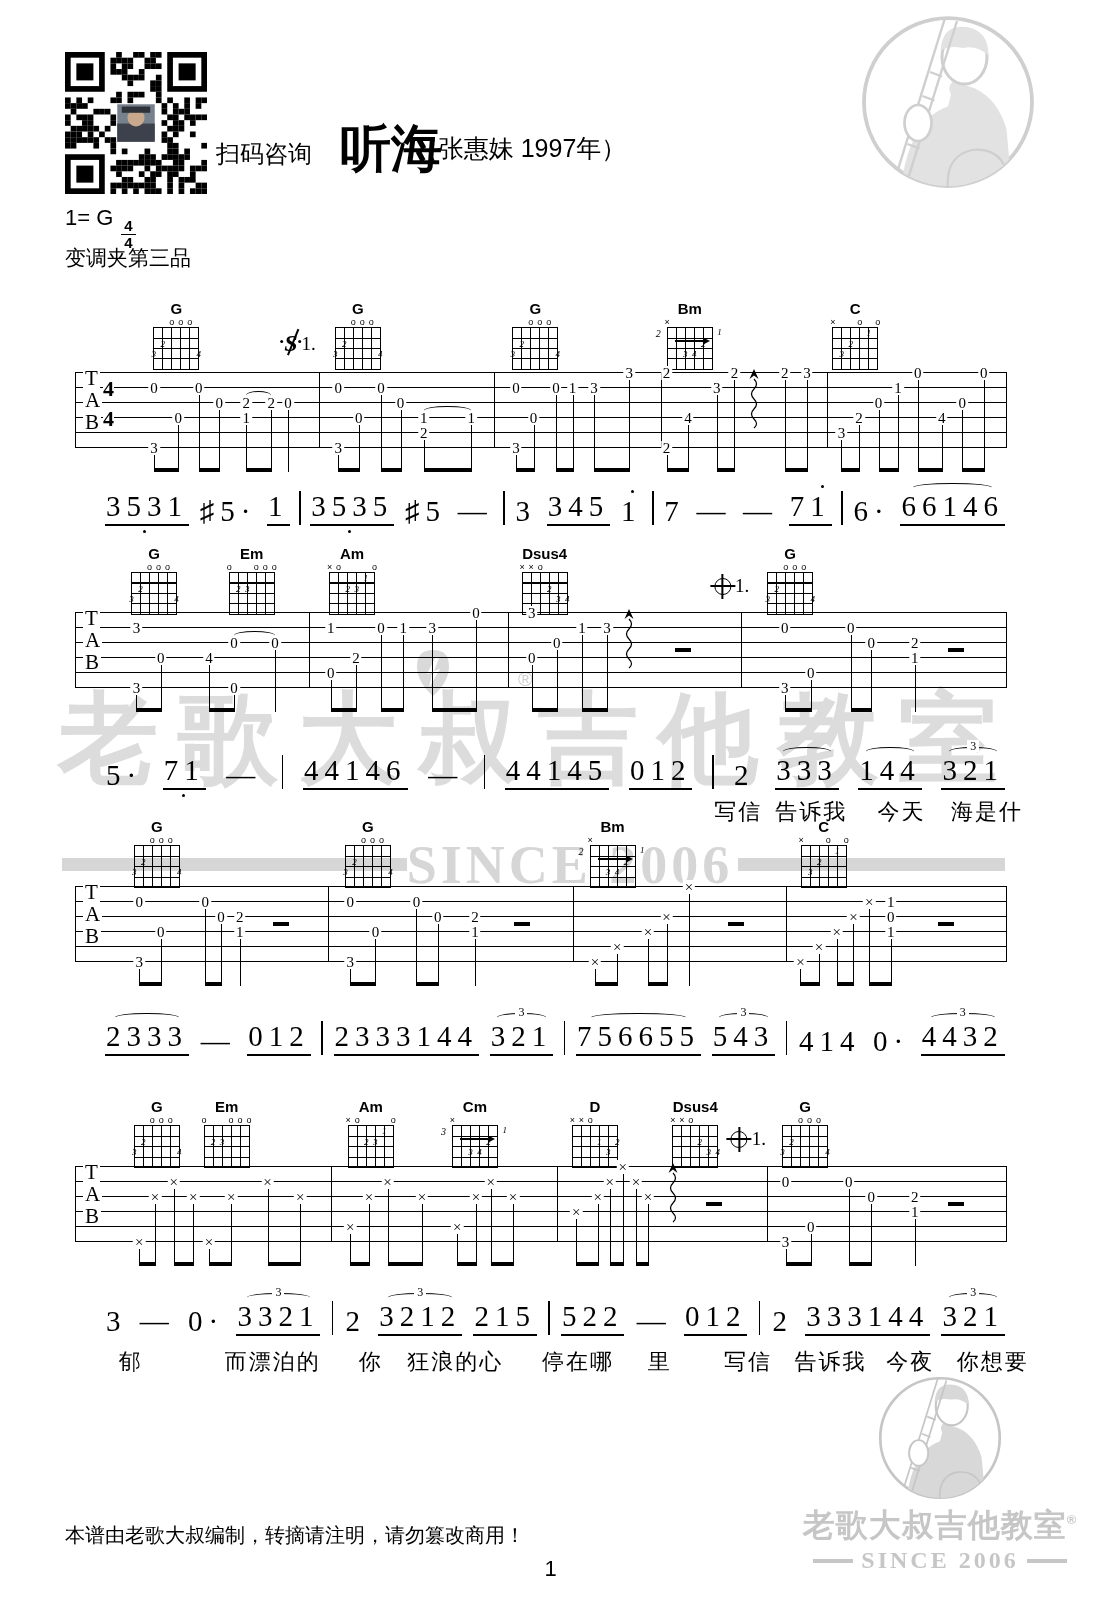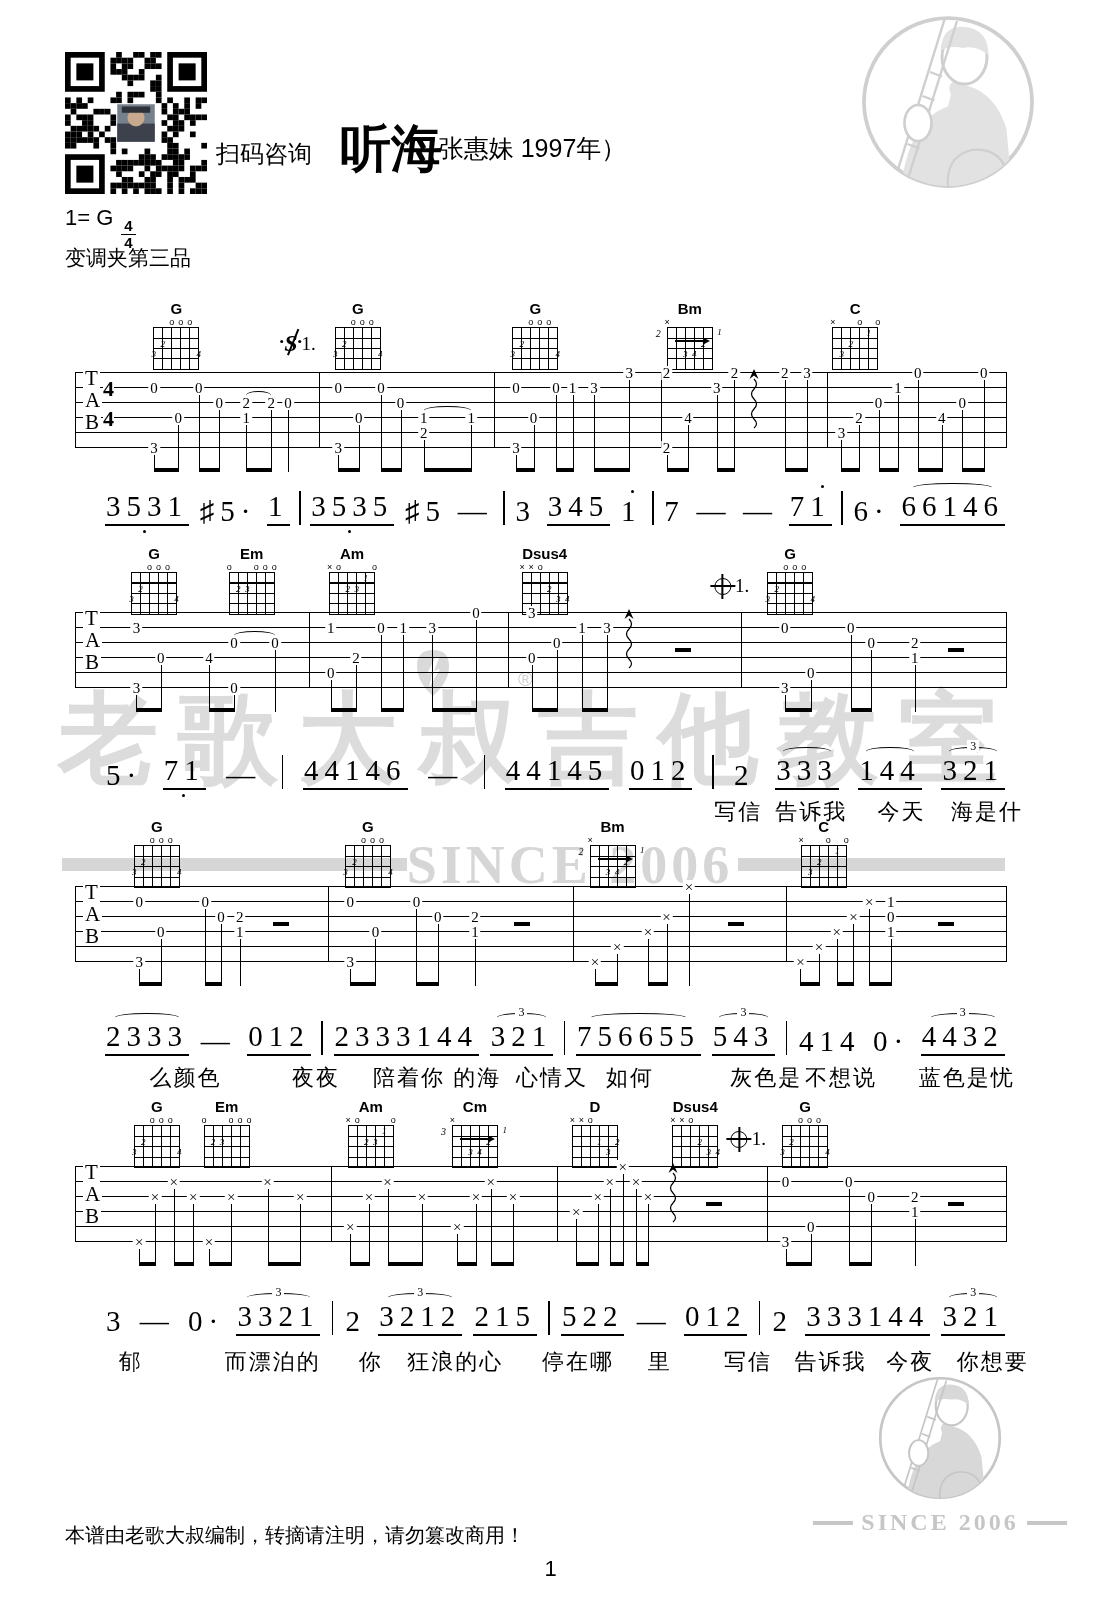--- a/index.html
+++ b/index.html
@@ -858,31 +858,20 @@
         <span class="mtok u">2333144</span>
         <span class="mtok u">321<span class="triarc"></span><span class="tri">3</span></span>
         <span class="mbar"></span>
         <span class="mtok u">756655<span class="arcm"></span></span>
         <span class="mtok u">543<span class="triarc"></span><span class="tri">3</span></span>
         <span class="mbar"></span>
         <span class="mtok">414</span>
         <span class="mtok">0·</span>
         <span class="mtok u">4432<span class="triarc"></span><span class="tri">3</span></span>
       </div>
-      <div class="lyrics" style="top: 1063px;">
-        <span class="lyr" style="left: 11.5%;">么颜色</span>
-        <span class="lyr" style="left: 25.1%;">夜夜</span>
-        <span class="lyr" style="left: 34.8%;">陪着你</span>
-        <span class="lyr" style="left: 41.9%;">的海</span>
-        <span class="lyr" style="left: 49.7%;">心情又</span>
-        <span class="lyr" style="left: 57.8%;">如何</span>
-        <span class="lyr" style="left: 72%;">灰色是</span>
-        <span class="lyr" style="left: 79.8%;">不想说</span>
-        <span class="lyr" style="left: 92.9%;">蓝色是忧</span>
-      </div>
       <div class="chord-row" style="top: 1098px;">
         <div class="chord" style="left: 8.8%;">
           <div class="cname">G</div>
           <div class="cdiag">
             <span class="csym" style="left: 18.5px;">o</span>
             <span class="csym" style="left: 27.5px;">o</span>
             <span class="csym" style="left: 36.5px;">o</span>
             <div class="cgrid">
               <span class="cfing" style="left: 0.5px; top: 22px;">3</span>
               <span class="cfing" style="left: 9.5px; top: 11.5px;">2</span>
@@ -1113,19 +1102,20 @@
               <line x1="30" y1="122" x2="66" y2="6"></line>
       <line x1="33" y1="88" x2="41" y2="91"></line>
               <line x1="38" y1="72" x2="46" y2="75"></line>
       <line x1="43" y1="56" x2="51" y2="59"></line>
               <line x1="48" y1="40" x2="56" y2="43"></line>
     </g>
     <ellipse cx="40" cy="74" rx="9" ry="12" fill="#fff" stroke="#c6c6c6" stroke-width="1.8"></ellipse>
     <path d="M60,118 Q58,96 76,92 Q96,90 100,110 L98,122 L62,122 Z" fill="#d8d8d8" stroke="#c6c6c6" stroke-width="1.5"></path>
   </g>
         </svg></div>
+    <div class="brand"><span>老歌大叔吉他教室</span><sup>®</sup></div>
     <div class="srow">
       <span class="sbar"></span>
       <span class="stxt">SINCE 2006</span>
       <span class="sbar"></span>
     </div>
   </div>
 </div>
 
 </body></html>

